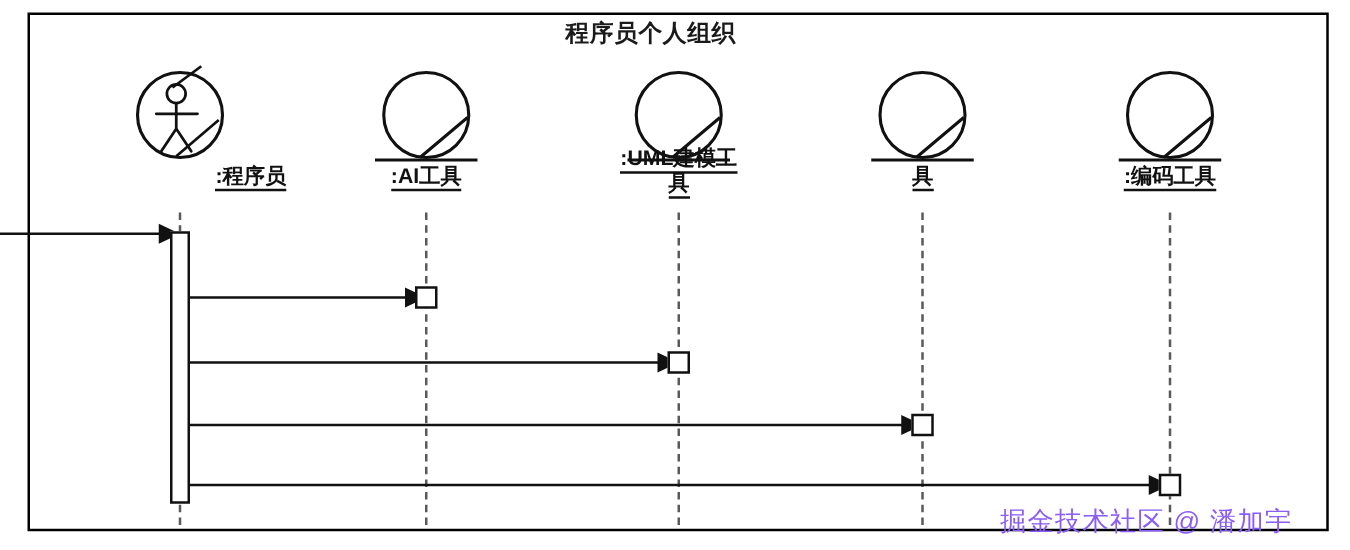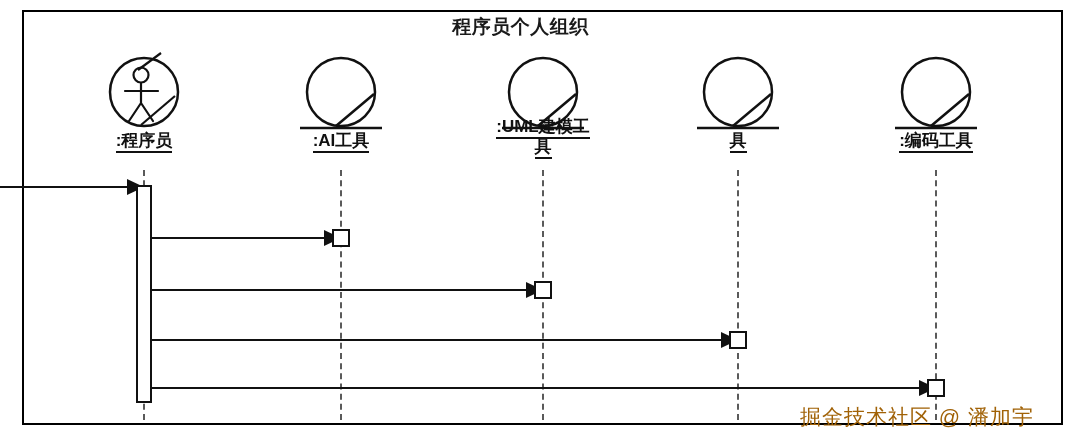--- a/index.html
+++ b/index.html
@@ -85,21 +85,21 @@
     width: 0;
     height: 0;
     border-top: 8px solid transparent;
     border-bottom: 8px solid transparent;
     border-left: 17px solid #111111;
   }
   
   .watermark {
     position: absolute;
     font-size: 21px;
-    color: #a16207;
+    color: #8b5cf6;
     font-weight: 400;
     letter-spacing: 1px;
     white-space: nowrap;
     user-select: none;
   }
 </style>
 </head>
 <body>
 
 <div id="canvas">
@@ -109,21 +109,21 @@
 
   <div id="dynamic-layer">
       <div class="ll-dash" style="left: 143px; top: 170px; height: 250px;"></div>
       <svg width="94" height="88" style="position: absolute; left: 97px; top: 51px;">
         <circle cx="47" cy="41" r="34" fill="#ffffff" stroke="#111111" stroke-width="2.5"></circle>
         <path d="M 41 19 L 64 2" stroke="#111111" stroke-width="2.2" fill="none"></path>
         <path d="M 78 45 L 44 74" stroke="#111111" stroke-width="2.2" fill="none"></path>
         <circle cx="44" cy="24" r="7.5" fill="none" stroke="#111111" stroke-width="2.2"></circle>
         <path d="M 44 32 L 44 52 M 28 40 L 61 40 M 44 52 L 32 70 M 44 52 L 56 70" fill="none" stroke="#111111" stroke-width="2.2" stroke-linecap="round"></path>
       </svg>
-      <div class="ll-label" style="left: 59px; top: 131px; width: 170px;">
+      <div class="ll-label" style="left: 59px; top: 131px; width: 170px; text-align: right;">
         <span class="lbl-line"><span class="txt">:程序员</span></span>
       </div>
       <div class="ll-dash" style="left: 340px; top: 170px; height: 250px;"></div>
       <svg width="94" height="88" style="position: absolute; left: 294px; top: 51px;">
         <circle cx="47" cy="41" r="34" fill="#ffffff" stroke="#111111" stroke-width="2.5"></circle>
         <path d="M 80 43 L 42 75" stroke="#111111" stroke-width="2.5" fill="none"></path>
         <path d="M 6 77 L 88 77" stroke="#111111" stroke-width="2.5" fill="none"></path>
       </svg>
       <div class="ll-label" style="left: 256px; top: 131px; width: 170px;">
         <span class="lbl-line"><span class="txt">:AI工具</span></span>

